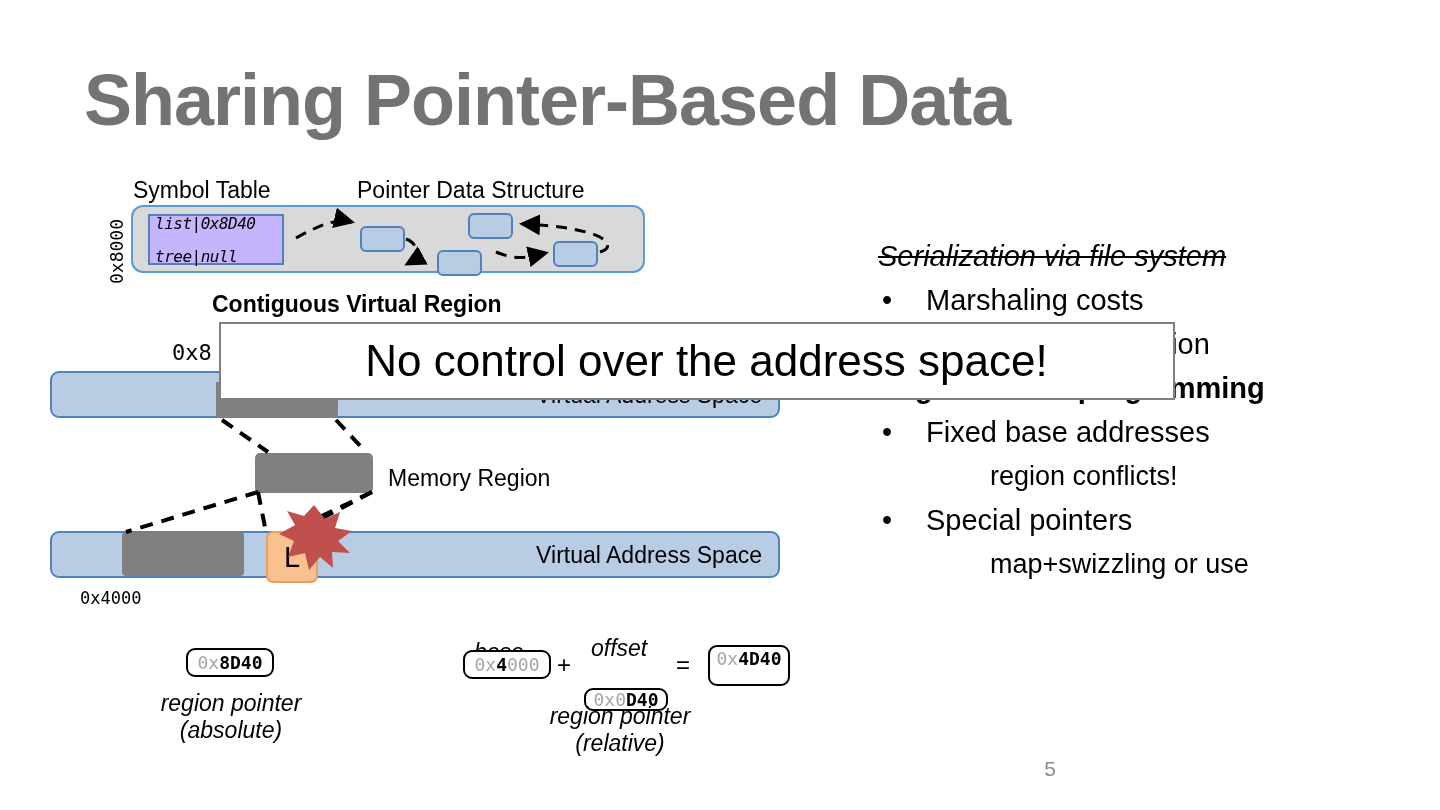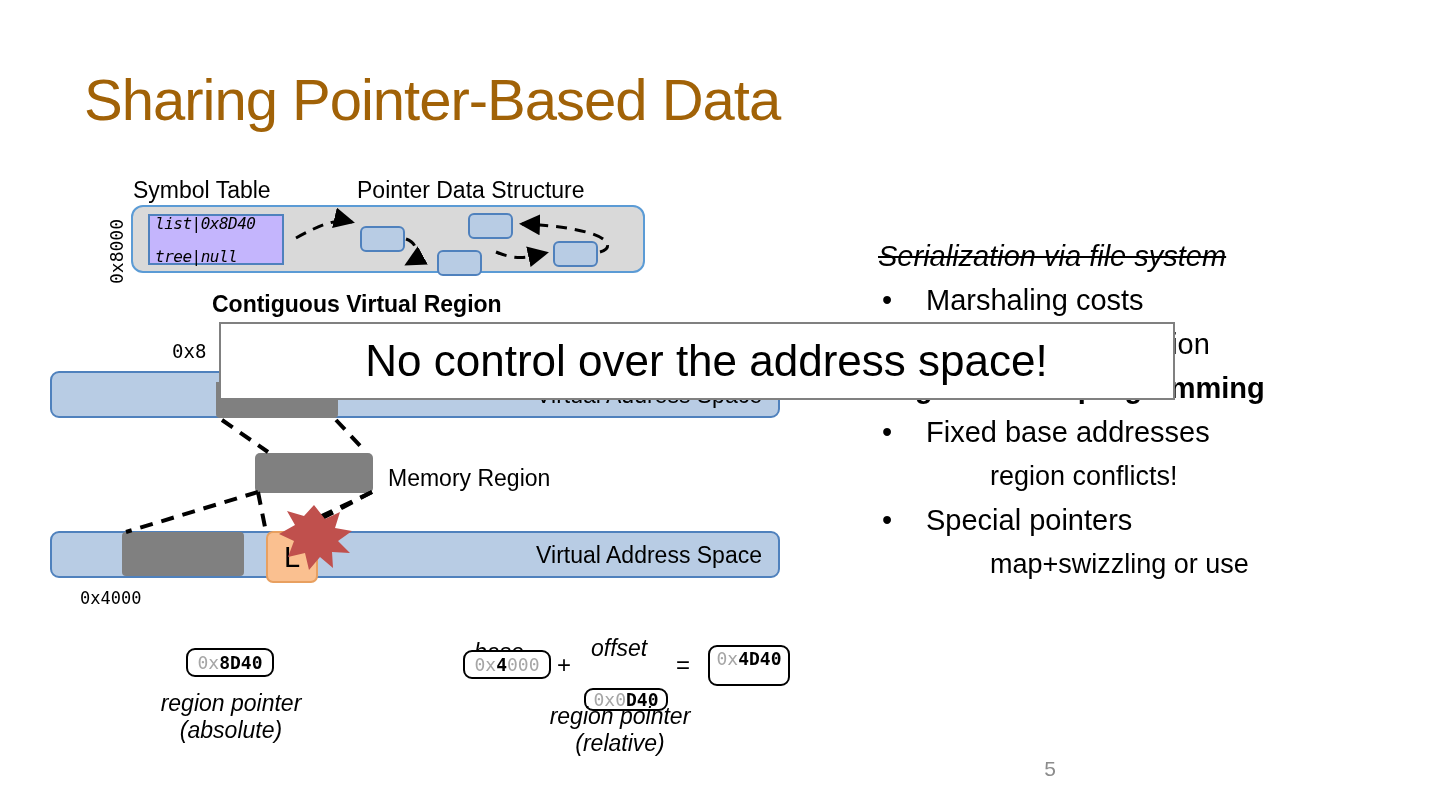--- a/index.html
+++ b/index.html
@@ -4,22 +4,22 @@
 <style>
   html,body{margin:0;padding:0;background:#fff;}
   body{width:1440px;height:810px;position:relative;overflow:hidden;
        font-family:"Liberation Sans",sans-serif;color:#000;}
 
   .abs{position:absolute;}
 
   
   #slide-title{
     left:84px; top:52px; width:1280px;
-    font-size:58px; line-height:96px; letter-spacing:-1px;
-    font-weight:400; color:#a16207; white-space:nowrap;
+    font-size:72px; line-height:96px; letter-spacing:-1px;
+    font-weight:700; color:#737373; white-space:nowrap;
   }
 
   
   .diag-label{font-size:23px;line-height:26px;color:#000;white-space:nowrap;}
   .diag-label-bold{font-size:23px;line-height:26px;font-weight:bold;color:#000;white-space:nowrap;}
 
   
   .mono{font-family:"DejaVu Sans Mono","Liberation Mono",monospace;}
 
   
@@ -66,21 +66,21 @@
 
   #gray-top{left:216px;top:382px;width:122px;height:36px;border-radius:0 0 4px 4px;}
   #gray-bottom{left:122px;top:532px;width:122px;height:44px;border-radius:4px;}
   #gray-mid{left:255px;top:453px;width:118px;height:40px;border-radius:5px;}
 
   #lbox{left:266px;top:531px;width:52px;height:52px;background:#fac090;
         border:2.5px solid #e8a060;border-radius:7px;box-sizing:border-box;
         display:flex;align-items:center;justify-content:center;
         font-size:29px;line-height:29px;}
 
-  #addr-8000-top{left:172px;top:340px;font-size:19px;white-space:nowrap;}
+  #addr-8000-top{left:172px;top:340px;font-size:22px;white-space:nowrap;}
   #addr-4000-bot{left:80px;top:588px;font-size:17px;white-space:nowrap;}
   #memory-region-label{left:388px;top:465px;font-size:23px;white-space:nowrap;}
 
   
   #diagram-svg{left:0;top:0;width:1440px;height:810px;pointer-events:none;}
 
   
   .ptr-box{position:absolute;border:2.5px solid #000;border-radius:9px;
            box-sizing:border-box;background:#fff;
            display:flex;align-items:center;justify-content:center;

